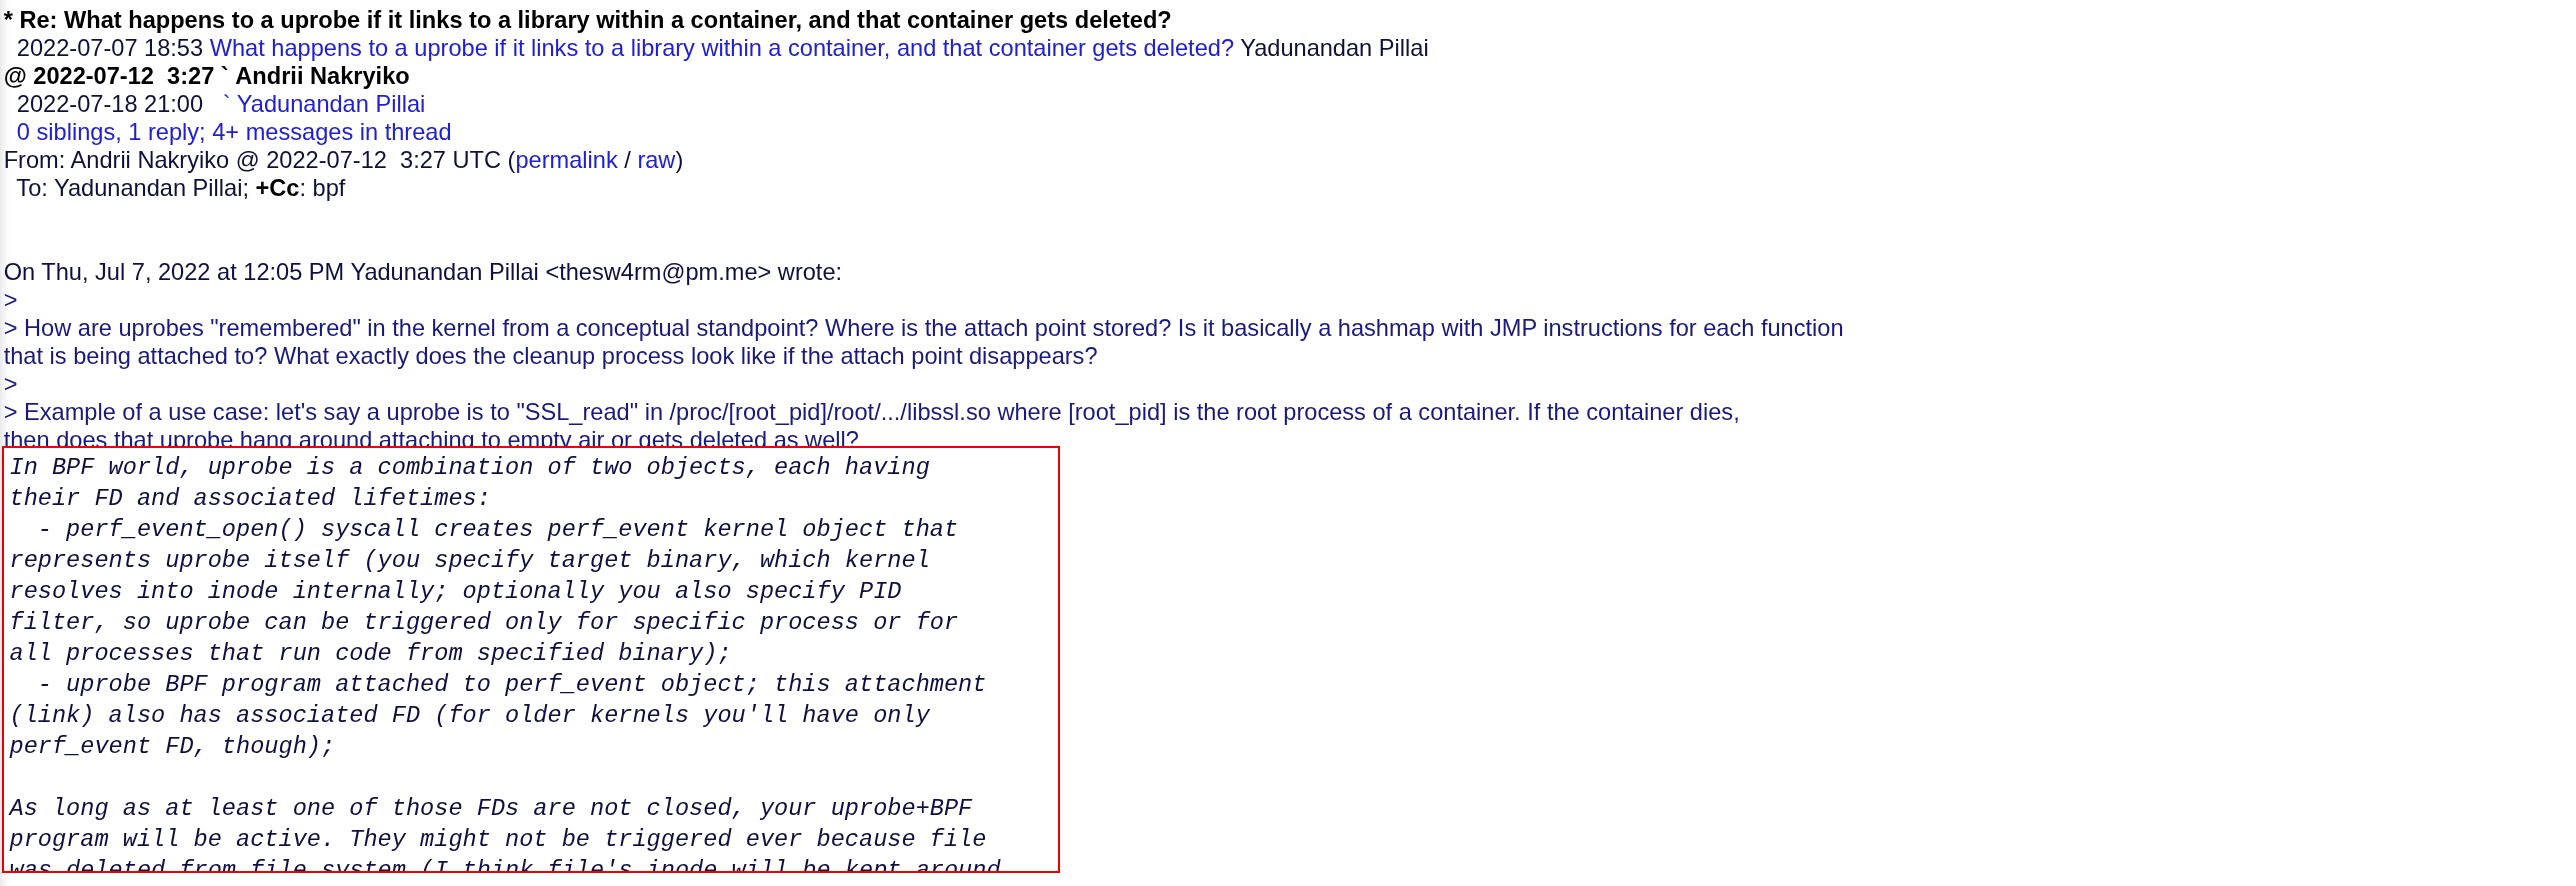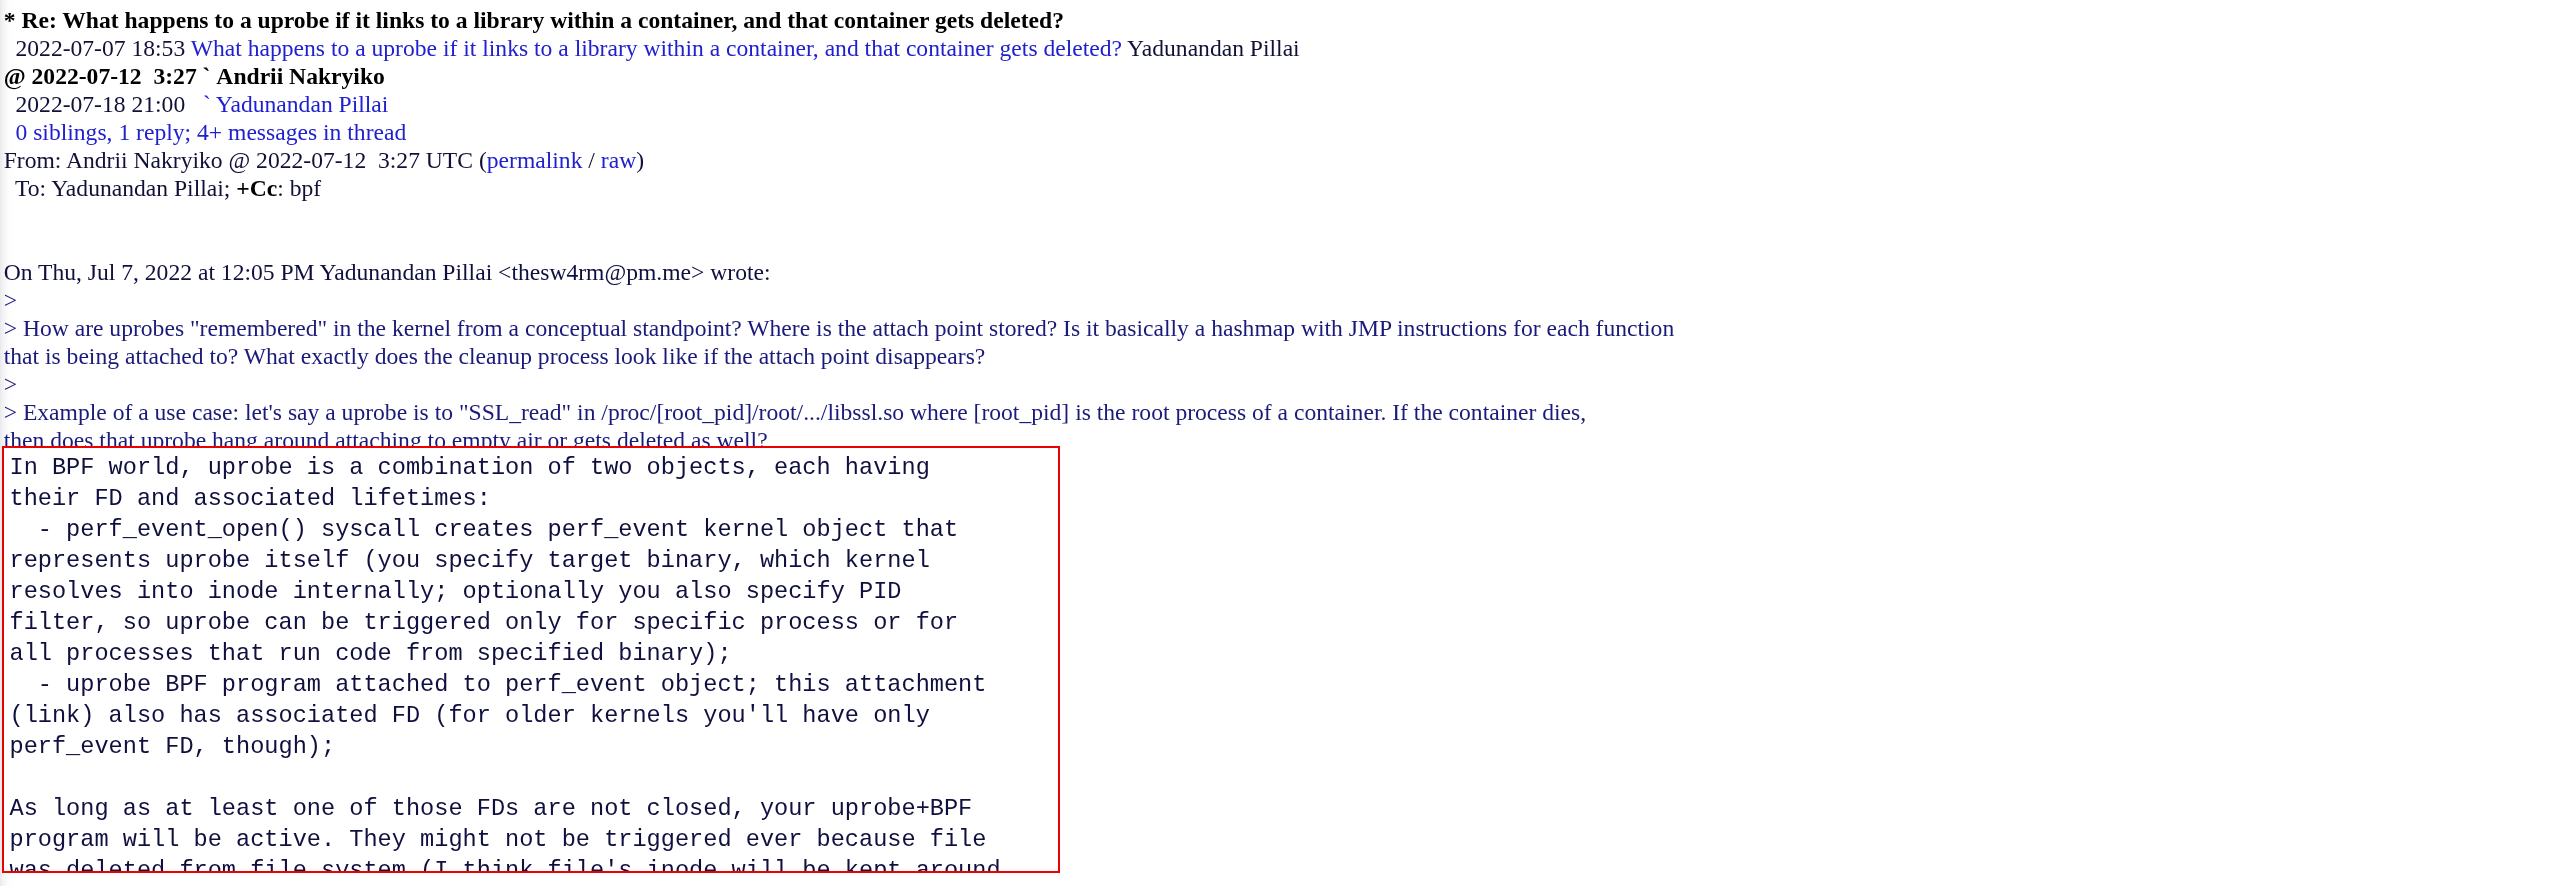--- a/index.html
+++ b/index.html
@@ -25,21 +25,21 @@
     width: 2576px;
     height: 886px;
     background:
       linear-gradient(to right, #e9e9ec 0px, #f3f3f5 2.8px, #fdfdfd 8.3px, #ffffff 16.7px);
     box-sizing: border-box;
   }
 
   pre.doc {
     margin: 0;
     padding: 5.6px 0 0 3.7px;
-    font-family: Liberation Serif, serif;
+    font-family: Liberation Sans, sans-serif;
     font-size: 23.6px;
     line-height: 28px;
     color: #101040;
     white-space: pre;
     letter-spacing: 0px;
   }
 
   .line { display: block; height: 28px; white-space: pre; }
 
   .bold   { font-weight: bold; color: #000000; }
@@ -61,20 +61,21 @@
     overflow: hidden;
   }
   .redbox pre {
     margin: 0;
     padding: 0;
     font-family: "Liberation Mono", "DejaVu Sans Mono", monospace;
     font-size: 23.6px;
     line-height: 31px;
     color: #101040;
     white-space: pre;
+    font-style: italic;
   }
   .redbox .line { height: 31px; }
   .blank { display: block; height: 31px; }
 </style>
 </head>
 <body>
 
 <div class="page">
 
   <pre class="doc"><span class="line"><span class="bold">*</span><span class="bold"> </span><span class="bold">Re: What happens to a uprobe if it links to a library within a container, and that container gets deleted?</span></span><span class="line">  <span class="plain">2022-07-07 18:53</span> <a href="#" class="link">What happens to a uprobe if it links to a library within a container, and that container gets deleted?</a> <span class="plain">Yadunandan Pillai</span></span><span class="line"><span class="bold">@</span> <span class="bold">2022-07-12  3:27</span> <span class="bold">`</span> <span class="bold">Andrii Nakryiko</span></span><span class="line">  <span class="plain">2022-07-18 21:00</span>   <span class="link">`</span> <a href="#" class="link">Yadunandan Pillai</a></span><span class="line">  <a href="#" class="link">0 siblings, 1 reply; 4+ messages in thread</a></span><span class="line"><span class="plain">From: Andrii Nakryiko @ 2022-07-12  3:27 UTC (</span><a href="#" class="link">permalink</a><span class="plain"> / </span><a href="#" class="link">raw</a><span class="plain">)</span></span><span class="line"><span class="plain">  To: Yadunandan Pillai; </span><span class="bold">+Cc</span><span class="plain">: bpf</span></span><span class="line"> </span><span class="line"> </span><span class="line">On Thu, Jul 7, 2022 at 12:05 PM Yadunandan Pillai &lt;thesw4rm@pm.me&gt; wrote:</span><span class="line quote">&gt;</span><span class="line quote">&gt; How are uprobes "remembered" in the kernel from a conceptual standpoint? Where is the attach point stored? Is it basically a hashmap with JMP instructions for each function</span><span class="line quote">that is being attached to? What exactly does the cleanup process look like if the attach point disappears?</span><span class="line quote">&gt;</span><span class="line quote">&gt; Example of a use case: let's say a uprobe is to "SSL_read" in /proc/[root_pid]/root/.../libssl.so where [root_pid] is the root process of a container. If the container dies,</span><span class="line quote">then does that uprobe hang around attaching to empty air or gets deleted as well?</span></pre>

